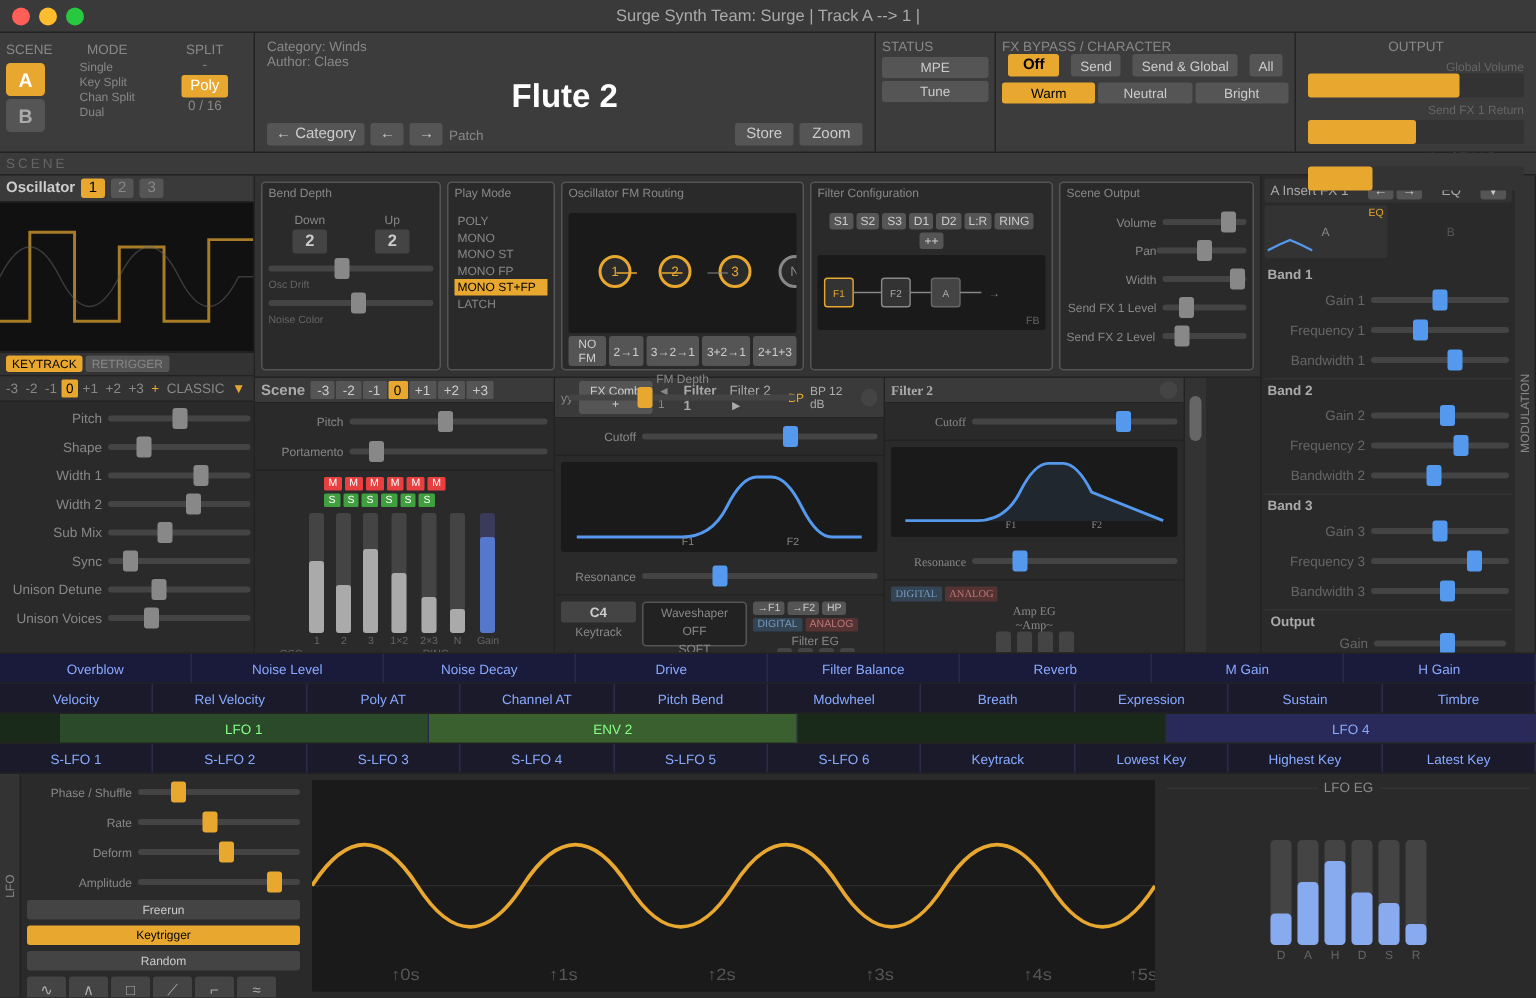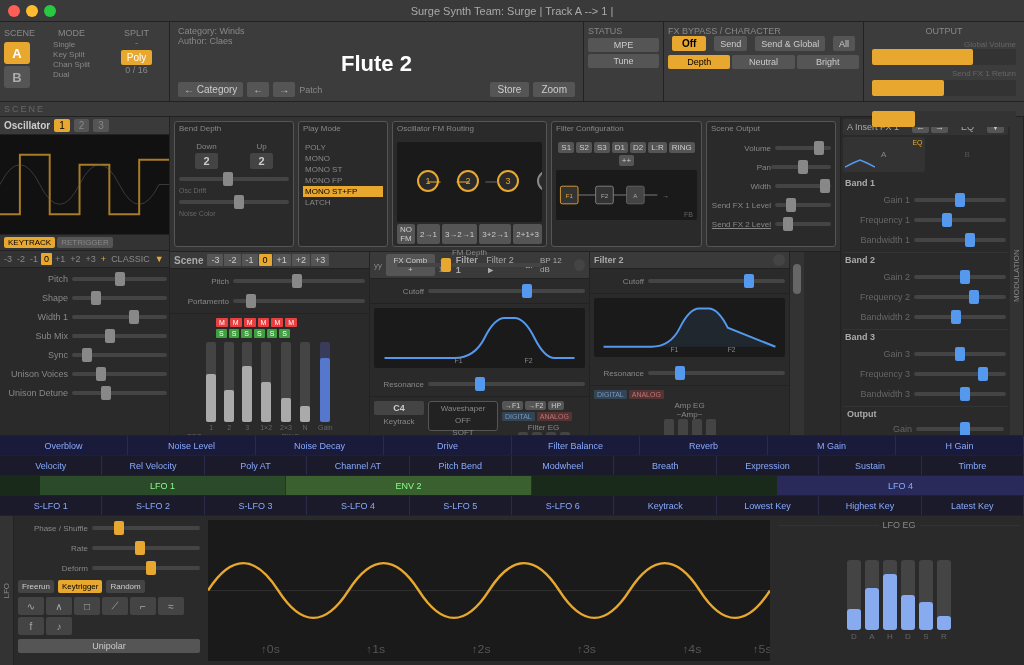--- a/index.html
+++ b/index.html
@@ -667,21 +667,21 @@
       background: #444;
       color: #ccc;
       font-size: 11px;
       font-weight: bold;
       padding: 2px 8px;
       border-radius: 2px;
       margin: 2px 0;
     }
 
     .play-mode-block {
-      width: 90px;
+      width: 72px;
     }
 
     .play-mode-list {
       margin-top: 16px;
       display: flex;
       flex-direction: column;
     }
 
     .pm-item {
       font-size: 8px;
@@ -1026,21 +1026,21 @@
 
     <div class="fx-bypass-section">
       <span class="label-small">FX Bypass / Character</span>
       <div class="fx-top">
         <button class="fx-off-btn">Off</button>
         <button class="fx-btn">Send</button>
         <button class="fx-btn">Send &amp; Global</button>
         <button class="fx-btn">All</button>
       </div>
       <div class="char-btns">
-        <button class="char-btn char-btn-active">Depth</button>
+        <button class="char-btn char-btn-active">Warm</button>
         <button class="char-btn">Neutral</button>
         <button class="char-btn">Bright</button>
       </div>
     </div>
 
     <div class="output-section">
       <span class="label-small" style="text-align:center;">Output</span>
       <div style="flex:1;display:flex;flex-direction:column;gap:4px;padding:4px;">
         <div style="display:flex;flex-direction:column;">
           <span style="color:#666;font-size:8px;text-align:right;">Global Volume</span>
@@ -1116,41 +1116,47 @@
             <div class="mod-slider-thumb" style="left:20%;"></div>
           </div>
         </div>
         <div class="mod-row">
           <span class="mod-label">Width 1</span>
           <div class="mod-slider-track">
             <div class="mod-slider-thumb" style="left:60%;"></div>
           </div>
         </div>
         <div class="mod-row">
+          <span class="mod-label">Width 2</span>
+          <div class="mod-slider-track">
+            <div class="mod-slider-thumb" style="left:55%;"></div>
+          </div>
+        </div>
+        <div class="mod-row">
           <span class="mod-label">Sub Mix</span>
           <div class="mod-slider-track">
             <div class="mod-slider-thumb" style="left:35%;"></div>
           </div>
         </div>
         <div class="mod-row">
           <span class="mod-label">Sync</span>
           <div class="mod-slider-track">
             <div class="mod-slider-thumb" style="left:10%;"></div>
           </div>
         </div>
         <div class="mod-row">
+          <span class="mod-label">Unison Detune</span>
+          <div class="mod-slider-track">
+            <div class="mod-slider-thumb" style="left:30%;"></div>
+          </div>
+        </div>
+        <div class="mod-row">
           <span class="mod-label">Unison Voices</span>
           <div class="mod-slider-track">
             <div class="mod-slider-thumb" style="left:25%;"></div>
-          </div>
-        </div>
-        <div class="mod-row">
-          <span class="mod-label">Unison Detune</span>
-          <div class="mod-slider-track">
-            <div class="mod-slider-thumb" style="left:30%;"></div>
           </div>
         </div>
       </div>
     </div>
 
     <div id="center-panel">
 
       <div class="routing-area">
 
         <div class="routing-block bend-depth-block">
@@ -1278,21 +1284,21 @@
                 <div class="h-slider-thumb" style="left:80%;"></div>
               </div>
             </div>
             <div style="display:flex;align-items:center;gap:4px;">
               <span style="font-size:8px;color:#888;width:60px;text-align:right;">Send FX 1 Level</span>
               <div class="h-slider-track" style="flex:1;">
                 <div class="h-slider-thumb" style="left:20%;"></div>
               </div>
             </div>
             <div style="display:flex;align-items:center;gap:4px;">
-              <span style="font-size:8px;color:#888;width:60px;text-align:right;text-decoration:underline;">Send FX 2 Level</span>
+              <span style="font-size:8px;color:#888;width:60px;text-align:left;">Send FX 2 Level</span>
               <div class="h-slider-track" style="flex:1;">
                 <div class="h-slider-thumb" style="left:15%;"></div>
               </div>
             </div>
           </div>
         </div>
       </div>
 
       <div class="scene-detail" style="flex:1;display:flex;overflow:hidden;">
 
@@ -1490,21 +1496,21 @@
                   <div class="env-v-slider">
                     
                   </div>
 
                 </div>
               </div>
             </div>
           </div>
         </div>
 
-        <div style="display:flex;flex-direction:column;width:200px;border-right:1px solid #222;">
+        <div style="display:flex;flex-direction:column;width:200px;border-right:1px solid #222;font-family:Liberation Serif, serif;">
 
           <div style="display:flex;align-items:center;background:#3a3a3a;padding:2px 4px;border-bottom:1px solid #222;gap:4px;">
             <span style="color:#aaa;font-size:9px;font-weight:bold;">Filter 2</span>
             <div style="margin-left:auto;width:12px;height:12px;background:#444;border-radius:50%;cursor:pointer;"></div>
           </div>
 
           <div style="padding:4px;border-bottom:1px solid #222;">
             <div style="display:flex;align-items:center;gap:4px;">
               <span style="font-size:8px;color:#888;width:50px;text-align:right;">Cutoff</span>
               <div class="h-slider-track" style="flex:1;">
@@ -1756,22 +1762,28 @@
           </div>
         </div>
 
         <div style="display:flex;align-items:center;gap:4px;">
           <span style="font-size:8px;color:#888;width:70px;text-align:right;">Deform</span>
           <div class="h-slider-track" style="flex:1;height:4px;">
             <div class="h-slider-thumb" style="left:50%;background:#e8a830;"></div>
           </div>
         </div>
 
-
-        <div style="display:flex;gap:4px;flex-wrap:wrap;">
+        <div style="display:flex;align-items:center;gap:4px;">
+          <span style="font-size:8px;color:#888;width:70px;text-align:right;">Amplitude</span>
+          <div class="h-slider-track" style="flex:1;height:4px;">
+            <div class="h-slider-thumb" style="left:80%;background:#e8a830;"></div>
+          </div>
+        </div>
+
+        <div style="display:flex;gap:4px;flex-wrap:wrap;flex-direction:column;">
           <button class="lfo-trig-btn">Freerun</button>
           <button class="lfo-trig-btn lfo-trig-active">Keytrigger</button>
           <button class="lfo-trig-btn">Random</button>
         </div>
 
         <div class="lfo-wave-btns">
           <button class="lfo-wave-btn">∿</button>
           <button class="lfo-wave-btn">∧</button>
           <button class="lfo-wave-btn">□</button>
           <button class="lfo-wave-btn">⟋</button>

